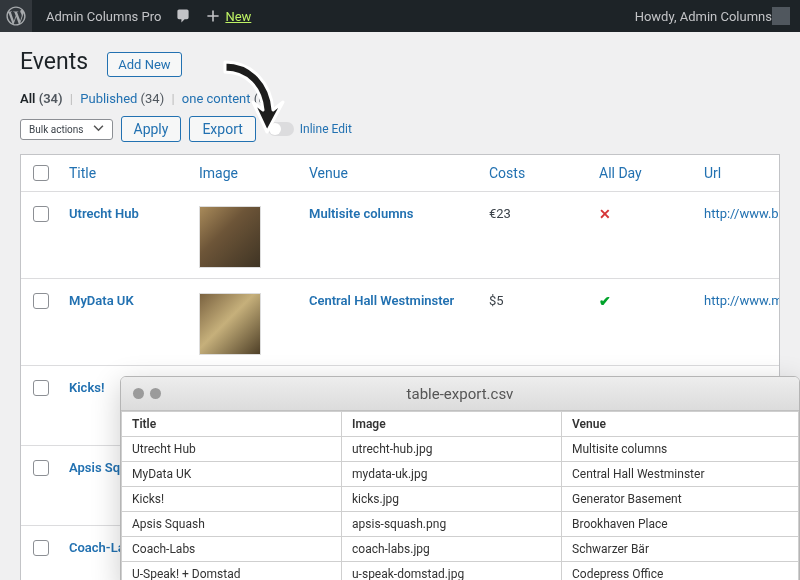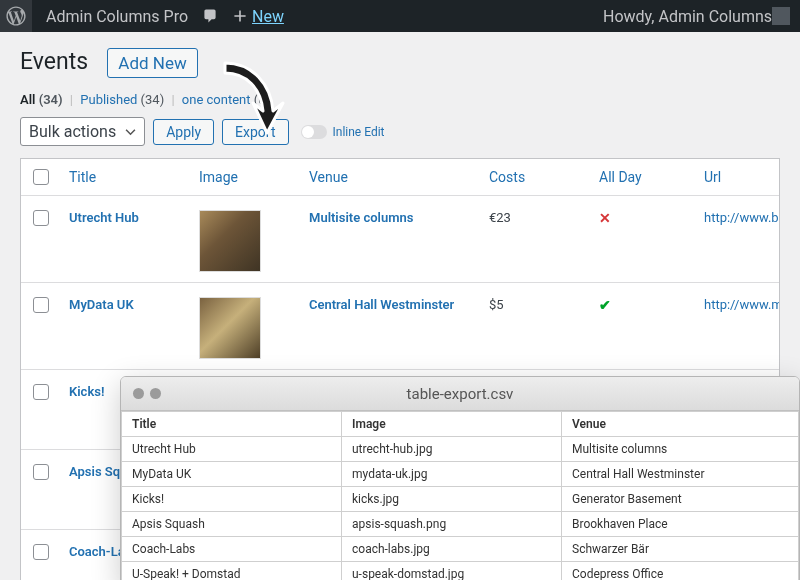--- a/index.html
+++ b/index.html
@@ -1,40 +1,40 @@
 <!DOCTYPE html>
 <html><head>
 <meta charset="utf-8">
 <style>
   * { box-sizing: border-box; margin: 0; padding: 0; }
   body { font-family: -apple-system, BlinkMacSystemFont, "Segoe UI", Roboto, sans-serif; font-size: 13px; color: #3c434a; background: #f0f0f1; width: 800px; height: 580px; overflow: hidden; position: relative; }
 
   
-  .adminbar { background: #1d2327; color: #c3c4c7; height: 32px; display: flex; align-items: center; justify-content: space-between; padding: 0 10px 0 0; font-size: 16px; }
+  .adminbar { background: #1d2327; color: #c3c4c7; height: 32px; display: flex; align-items: center; justify-content: space-between; padding: 0 10px 0 0; font-size: 13px; }
   .adminbar-left { display: flex; align-items: center; gap: 14px; }
   .wp-logo { width: 32px; height: 32px; background: #32373c; display: flex; align-items: center; justify-content: center; }
   .wp-logo svg { width: 20px; height: 20px; fill: #a7aaad; }
   .adminbar .site { color: #c3c4c7; }
-  .adminbar .icon-talk, .adminbar .plus { color: #7dd3fc; display: flex; align-items: center; gap: 4px; text-decoration: underline; }
+  .adminbar .icon-talk, .adminbar .plus { color: #bef264; display: flex; align-items: center; gap: 4px; text-decoration: underline; }
   .adminbar-right { display: flex; align-items: center; color: #c3c4c7; }
   .avatar { width: 18px; height: 18px; background: #50575e; }
 
   .wrap { padding: 16px 20px 10px 20px; background: #f0f0f1; }
 
   h1.page-title { font-size: 23px; font-weight: 400; color: #1d2327; display: inline-block; margin-right: 16px; }
-  .btn-outline { display: inline-block; border: 1px solid #2271b1; color: #2271b1; background: #f6f7f7; font-size: 17px; padding: 4px 10px; border-radius: 3px; cursor: pointer; }
+  .btn-outline { display: inline-block; border: 1px solid #2271b1; color: #2271b1; background: #f6f7f7; font-size: 13px; padding: 4px 10px; border-radius: 3px; cursor: pointer; }
 
   .filters { margin-top: 14px; font-size: 13px; }
   .filters a { color: #2271b1; text-decoration: none; }
   .filters .sep { color: #bbb; margin: 0 4px; }
   .filters .count { color: #50575e; }
   .filters .current { color: #1d2327; font-weight: 600; }
 
   .bulk-row { margin-top: 10px; display: flex; align-items: center; gap: 8px; position: relative; }
-  .select { border: 1px solid #8c8f94; background: #fff; padding: 4px 28px 4px 8px; font-size: 16px; border-radius: 3px; position: relative; }
+  .select { border: 1px solid #8c8f94; background: #fff; padding: 4px 28px 4px 8px; font-size: 10px; border-radius: 3px; position: relative; }
   .select .chev { position: absolute; right: 8px; top: 50%; transform: translateY(-50%); }
   .btn { border: 1px solid #2271b1; color: #2271b1; background: #f6f7f7; padding: 4px 12px; font-size: 14px; border-radius: 3px; cursor: pointer; }
   .toggle { width: 26px; height: 14px; background: #dcdcde; border-radius: 10px; position: relative; display: inline-block; }
   .toggle::after { content: ""; position: absolute; left: 1px; top: 1px; width: 12px; height: 12px; background: #fff; border-radius: 50%; }
   .inline-edit { color: #2271b1; font-size: 12px; display: flex; align-items: center; gap: 6px; margin-left: 4px;}
 
   
   .arrow { position: absolute; left: 185px; top: -60px; width: 80px; height: 78px; pointer-events: none; }
   .arrow svg { width: 100%; height: 100%; }
 

